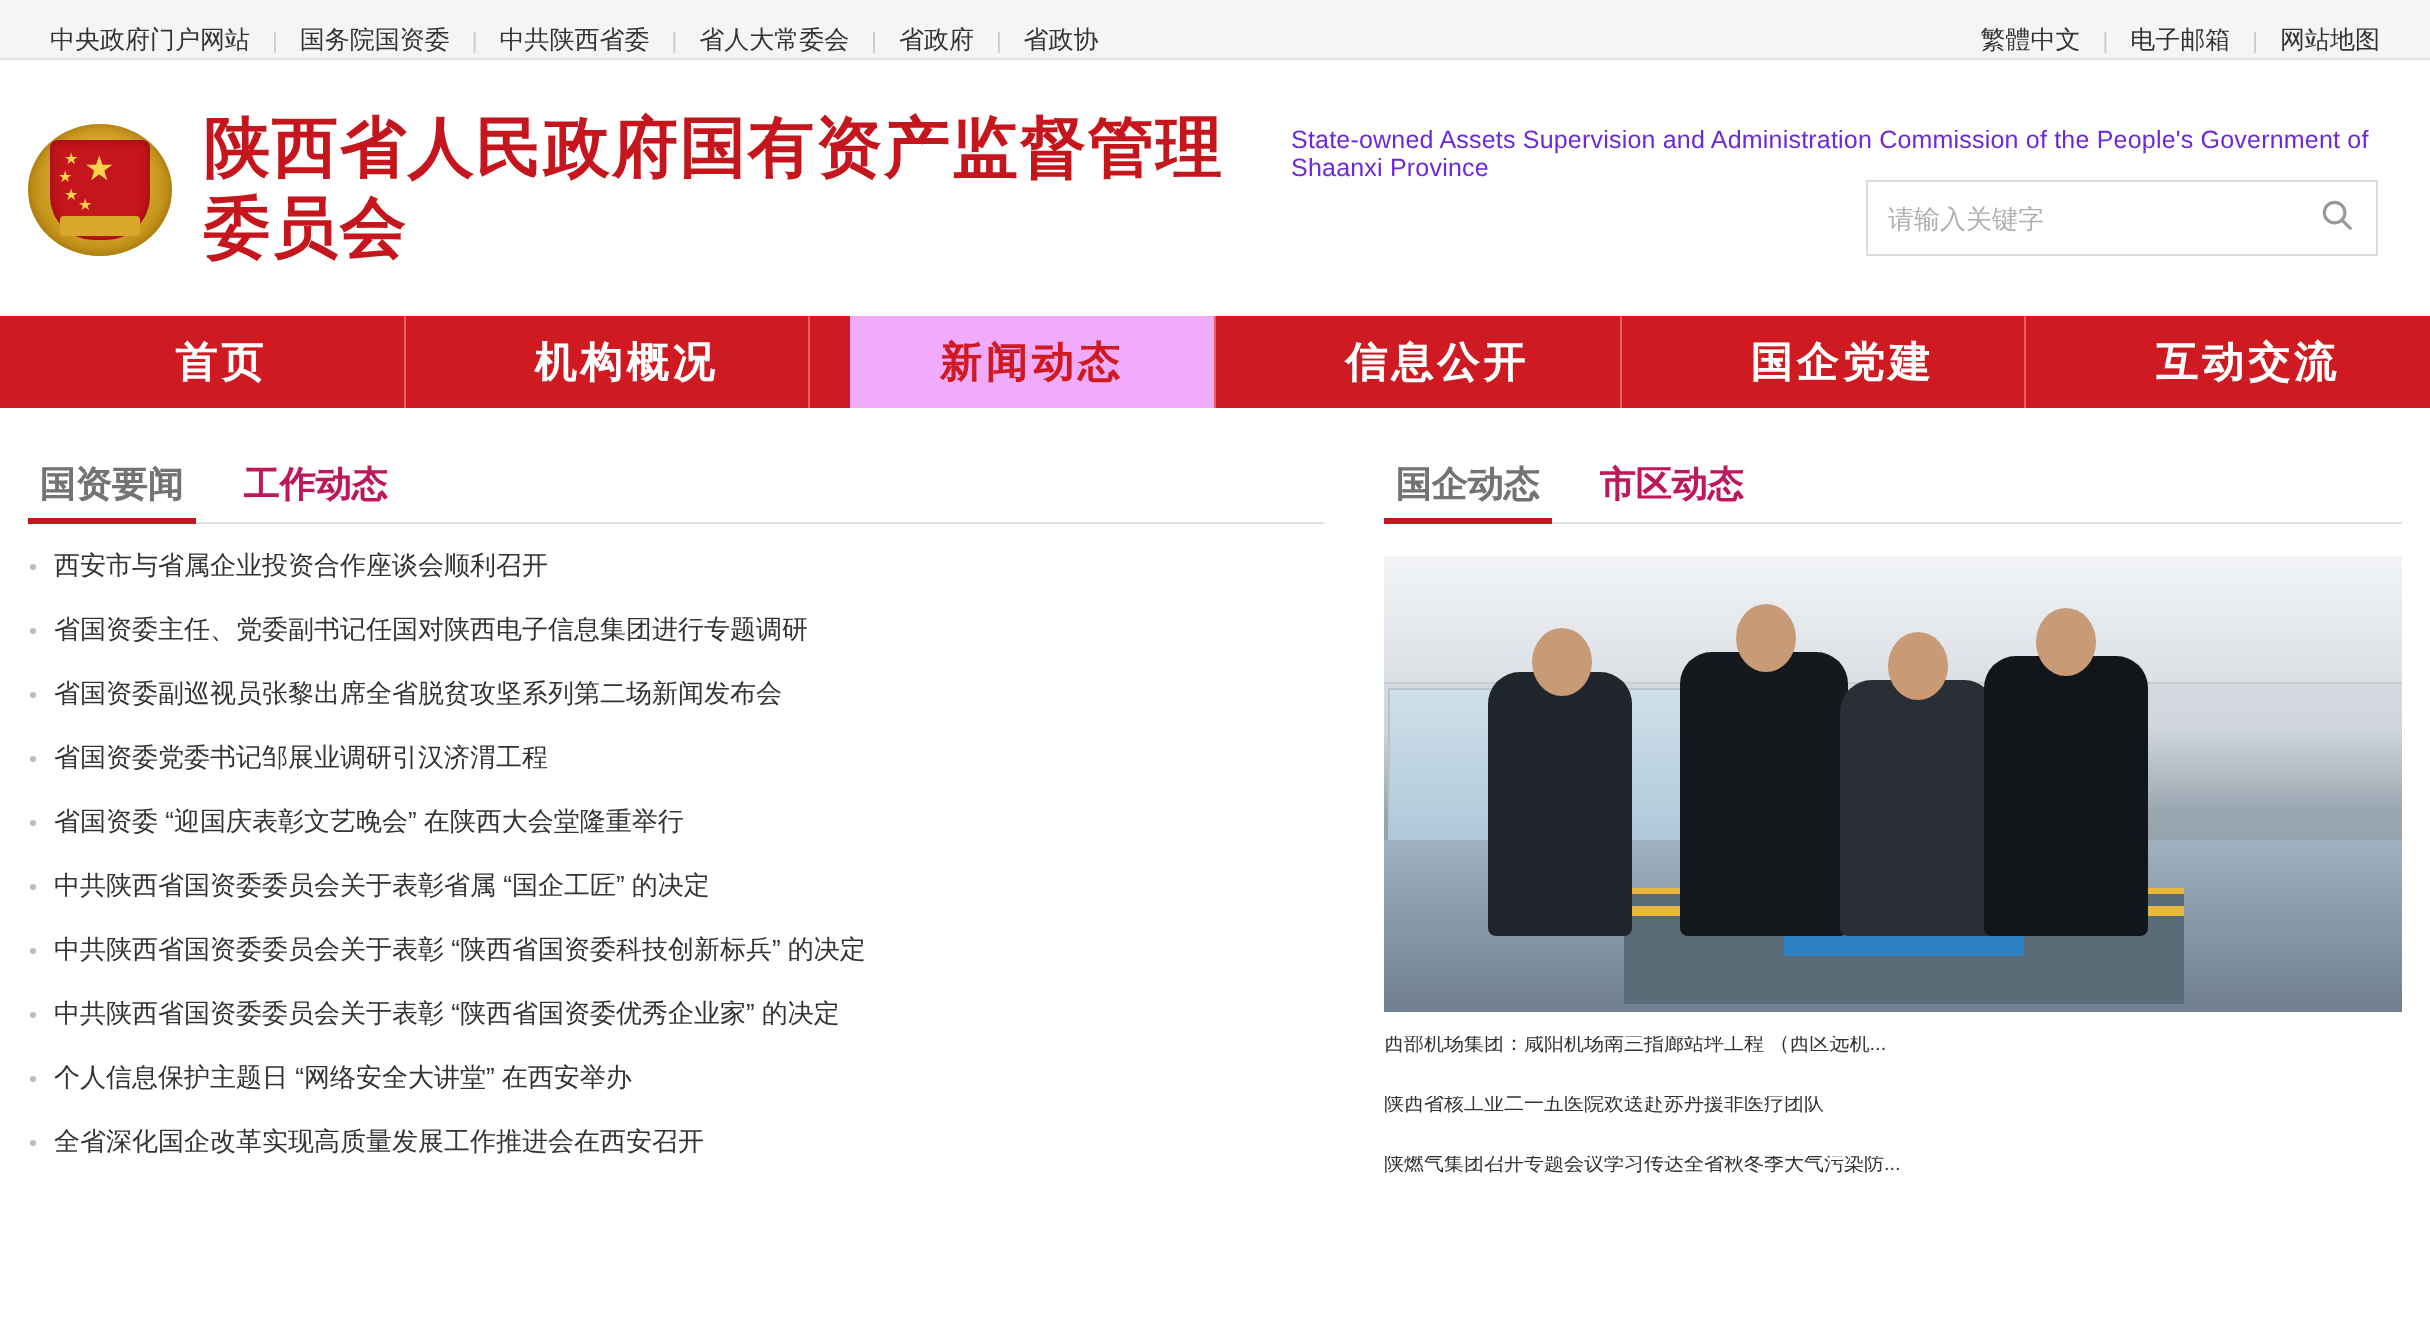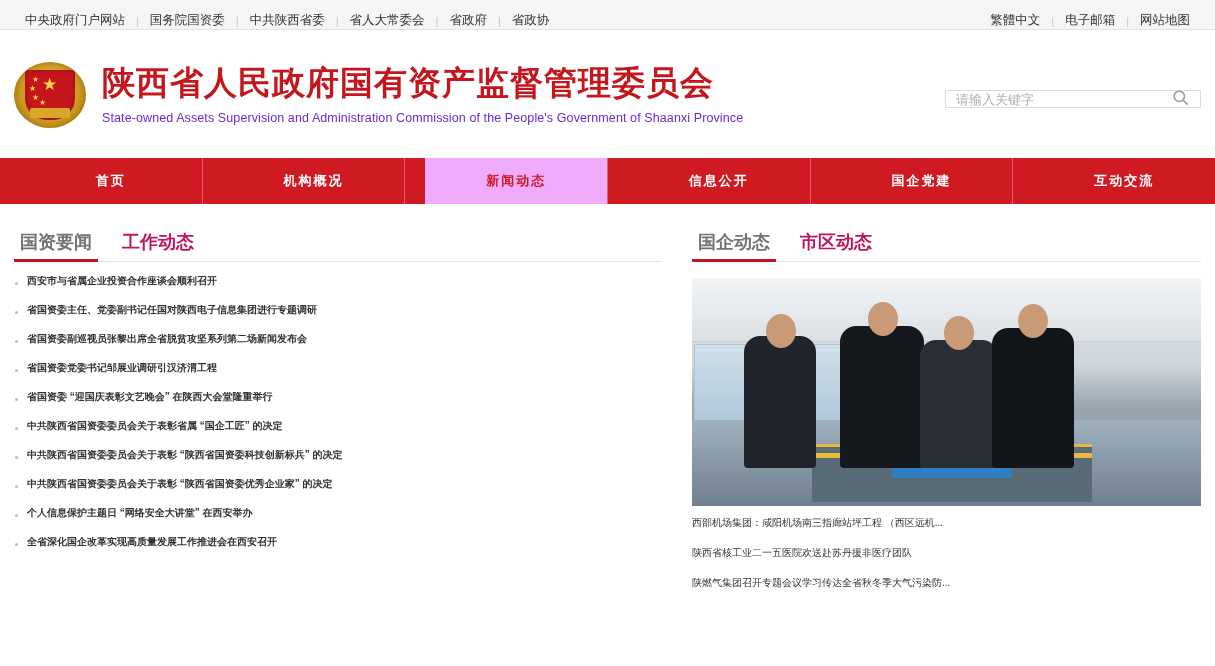--- a/index.html
+++ b/index.html
@@ -78,41 +78,41 @@
   .emblem .s3 { left: 20px; top: 38px; font-size: 8px; }
   .emblem .s4 { left: 27px; top: 43px; font-size: 8px; }
   .emblem .base {
     position: absolute;
     left: 18px; top: 52px;
     width: 40px; height: 10px;
     background: #d9a82a;
     border-radius: 2px;
   }
 
-  .titles { display: flex; flex-direction: column; justify-content: center; }
+  .titles { display: flex; flex-direction: row; justify-content: center; }
   .title-cn {
     color: #c4161c;
     font-size: 33px;
     font-weight: bold;
     letter-spacing: 1px;
     line-height: 1.2;
   }
   .title-en {
     color: #6d28d9;
     font-size: 12.5px;
     margin-top: 9px;
     letter-spacing: .1px;
   }
 
   .search-box {
     position: absolute;
-    right: 14px;
+    right: 26px;
     top: 60px;
     width: 256px;
-    height: 18px;
+    height: 38px;
     border: 1px solid #dcdcdc;
     background: #fff;
     display: flex;
     align-items: center;
   }
   .search-box input {
     flex: 1;
     height: 100%;
     border: none;
     outline: none;
@@ -136,21 +136,21 @@
     background: #cf1a21;
     display: flex;
     align-items: stretch;
   }
   .mainnav .nav-item {
     flex: 1;
     display: flex;
     align-items: center;
     justify-content: center;
     color: #fff;
-    font-size: 13px;
+    font-size: 21px;
     font-weight: bold;
     letter-spacing: 2px;
     border-right: 1px solid #e06066;
     cursor: pointer;
     user-select: none;
     margin-left: 20px;
   }
   .mainnav .nav-item:last-child { border-right: none; }
   .mainnav .nav-item.active {
     background: #f0abfc;
@@ -190,31 +190,30 @@
     height: 3px;
     background: #c4161c;
   }
 
   .newslist {
     list-style: none;
     margin: 0;
     padding: 14px 0 0 0;
   }
   .newslist li {
-    font-size: 10px;
+    font-size: 13px;
     color: #333;
     line-height: 1;
     padding: 0 0 0 13px;
     margin-bottom: 19px;
     position: relative;
     cursor: pointer;
     white-space: nowrap;
     overflow: hidden;
     text-overflow: ellipsis;
-    font-weight: bold;
   }
   .newslist li::before {
     content: "";
     position: absolute;
     left: 1px; top: 6px;
     width: 3px; height: 3px;
     background: #bbb;
     border-radius: 50%;
   }
 

